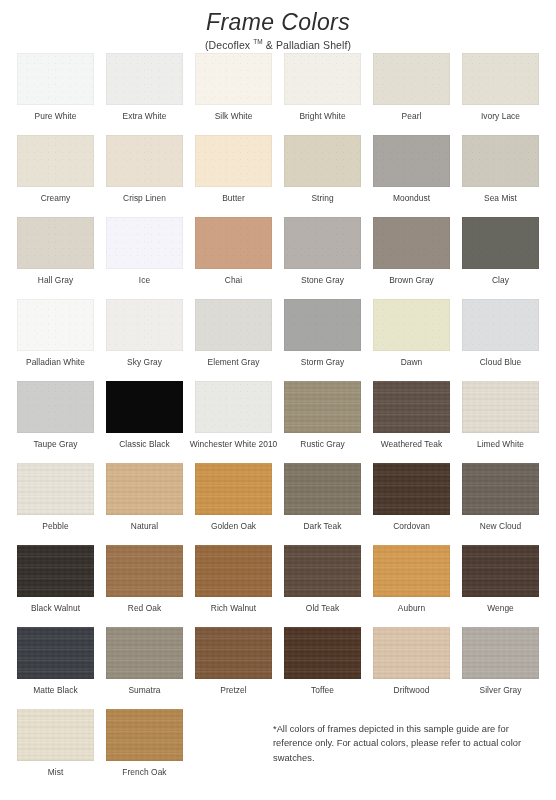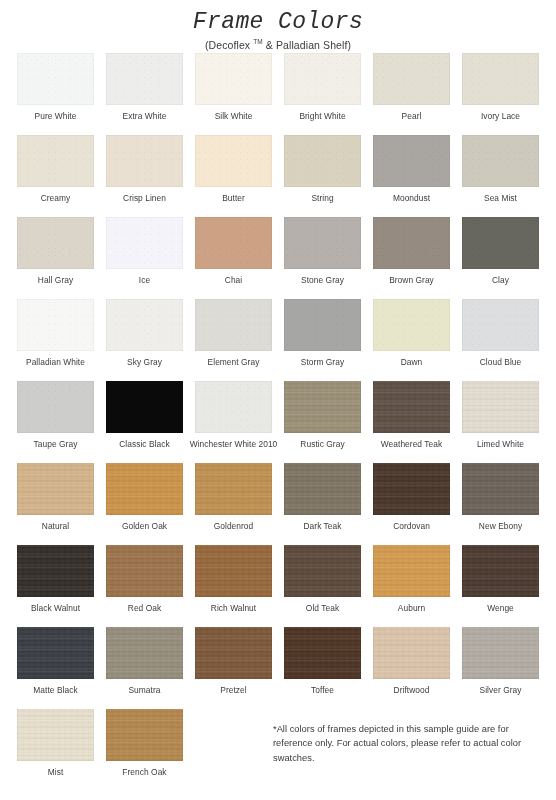--- a/index.html
+++ b/index.html
@@ -16,21 +16,21 @@
     overflow: hidden;
     position: relative;
   }
 
   
   .header {
     text-align: center;
     padding-top: 9px;
   }
   .title {
-    font-family: Liberation Mono, monospace;
+    font-family: Liberation Sans, sans-serif;
     font-style: italic;
     font-weight: 400;
     font-size: 23px;
     letter-spacing: 0.4px;
     color: #2e2e2e;
     margin: 0;
     line-height: 1.15;
   }
   .subtitle {
     font-family: "Liberation Sans", sans-serif;
@@ -256,42 +256,42 @@
     </div>
     <div class="cell">
       <div class="swatch bordered grain-wood" style="background: rgb(93, 78, 67);"></div>
       <div class="label">Weathered Teak</div>
     </div>
     <div class="cell">
       <div class="swatch bordered grain-wood" style="background: rgb(228, 222, 210);"></div>
       <div class="label">Limed White</div>
     </div>
     <div class="cell">
+      <div class="swatch bordered grain-wood" style="background: rgb(233, 229, 218);"></div>
+      <div class="label">Pebble</div>
+    </div>
+    <div class="cell">
       <div class="swatch bordered grain-wood" style="background: rgb(213, 180, 138);"></div>
       <div class="label">Natural</div>
     </div>
     <div class="cell">
       <div class="swatch bordered grain-wood" style="background: rgb(205, 147, 72);"></div>
       <div class="label">Golden Oak</div>
     </div>
     <div class="cell">
-      <div class="swatch bordered grain-wood" style="background: rgb(192, 144, 80);"></div>
-      <div class="label">Goldenrod</div>
-    </div>
-    <div class="cell">
       <div class="swatch bordered grain-wood" style="background: rgb(125, 115, 97);"></div>
       <div class="label">Dark Teak</div>
     </div>
     <div class="cell">
       <div class="swatch bordered grain-wood" style="background: rgb(71, 52, 40);"></div>
       <div class="label">Cordovan</div>
     </div>
     <div class="cell">
       <div class="swatch bordered grain-wood" style="background: rgb(106, 97, 88);"></div>
-      <div class="label">New Ebony</div>
+      <div class="label">New Cloud</div>
     </div>
     <div class="cell">
       <div class="swatch bordered grain-wood" style="background: rgb(50, 44, 39);"></div>
       <div class="label">Black Walnut</div>
     </div>
     <div class="cell">
       <div class="swatch bordered grain-wood" style="background: rgb(156, 114, 73);"></div>
       <div class="label">Red Oak</div>
     </div>
     <div class="cell">

